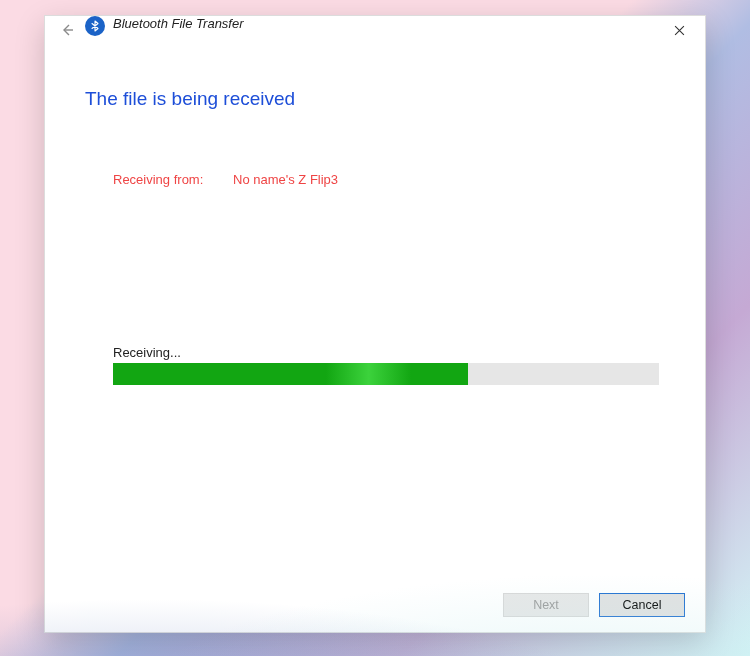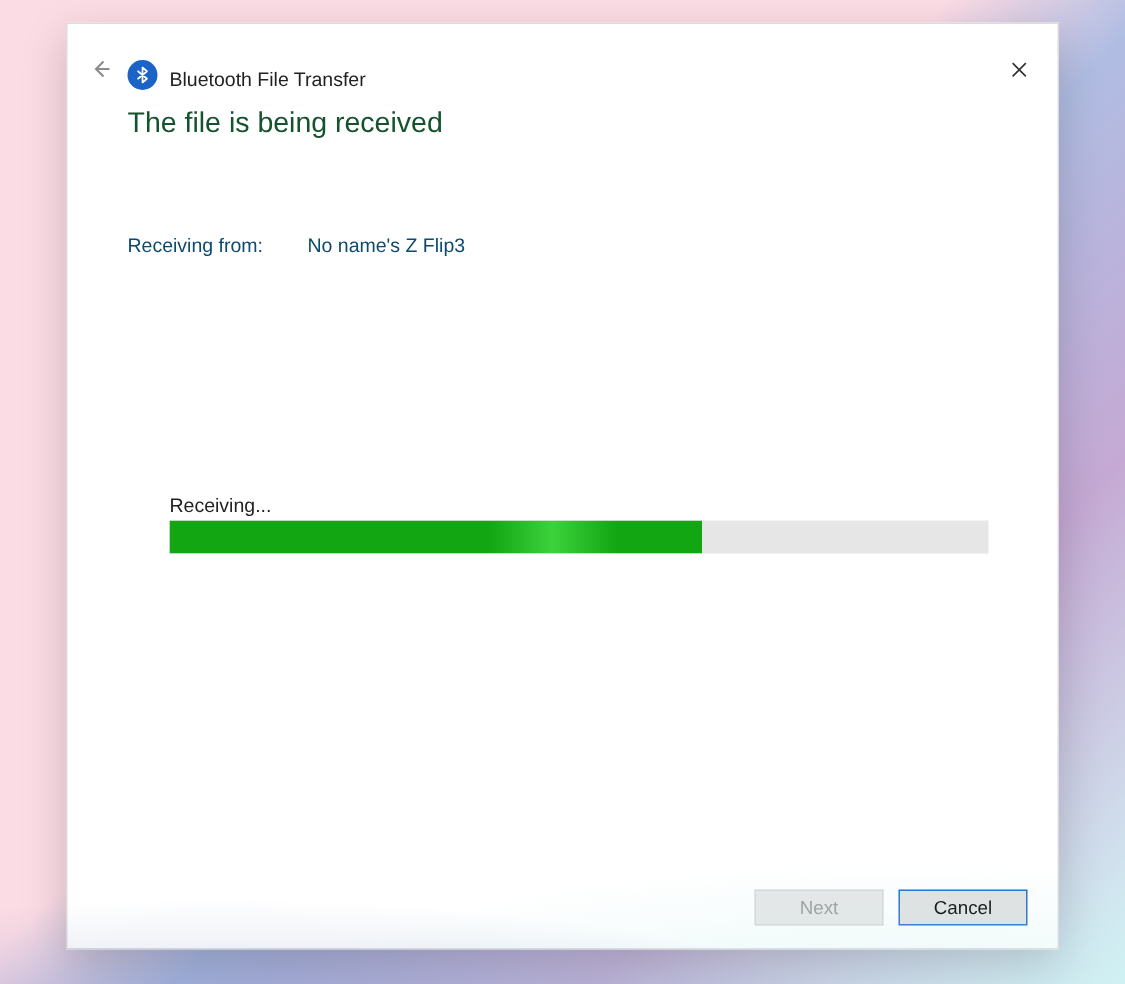--- a/index.html
+++ b/index.html
@@ -17,34 +17,34 @@
       pointer-events:none;
     }
 
     .win {
       position:absolute; left:44px; top:15px; width:662px; height:618px;
       background:#ffffff; border:1px solid #dcdcdc;
       box-shadow:0 10px 28px rgba(0,0,0,0.18);
       display:flex; flex-direction:column;
     }
 
-    .titlebar { height:44px; display:flex; align-items:flex-end; padding:0 8px; }
+    .titlebar { height:44px; display:flex; align-items:flex-start; padding:0 8px;font-style:italic; }
     .back-btn { width:28px; height:28px; display:flex; align-items:center; justify-content:center;
       color:#8a8a8a; border:none; background:none; cursor:default; user-select:none; }
     .bt-ico { width:20px; height:20px; border-radius:50%; background:#1b63c7;
       display:flex; align-items:center; justify-content:center; margin-left:4px; flex-shrink:0; }
     .title-text { font-size:13px; color:#222; margin-left:8px; }
     .titlebar-spacer { flex:1; }
     .close-btn { width:36px; height:28px; display:flex; align-items:center; justify-content:center;
       color:#333; border:none; background:none; cursor:pointer; }
 
     .content { flex:1; padding:8px 40px 0 40px; display:flex; flex-direction:column; }
-    .heading { font-size:19px; color:#14532d; font-weight:400; margin-top:4px; }
+    .heading { font-size:19px; color:#1d4ed8; font-weight:400; margin-top:20px; }
 
-    .details { margin-top:62px; font-size:13px; color:#0c4a6e; }
+    .details { margin-top:62px; margin-left:28px; font-size:13px; color:#ef4444; }
     .kv { display:flex; margin-bottom:28px; }
     .kv .k { width:120px; }
     .kv .v { }
 
     .progress-block { margin-top:130px; margin-left:28px; margin-right:6px; }
     .progress-label { font-size:13px; color:#222; margin-bottom:3px; }
     .progress-bar { height:22px; background:#e6e6e6; position:relative; overflow:hidden; }
     .progress-fill { position:absolute; left:0; top:0; bottom:0; width:65%;
       background:linear-gradient(90deg,#12a612 0%,#12a612 60%,#3cd23c 72%,#12a612 84%,#12a612 100%); }
 

